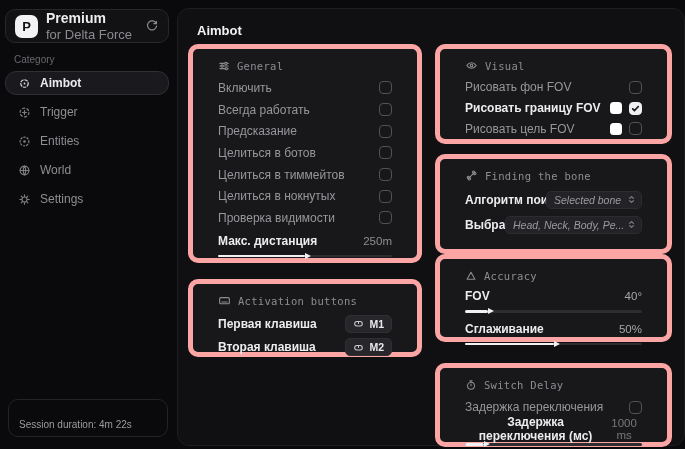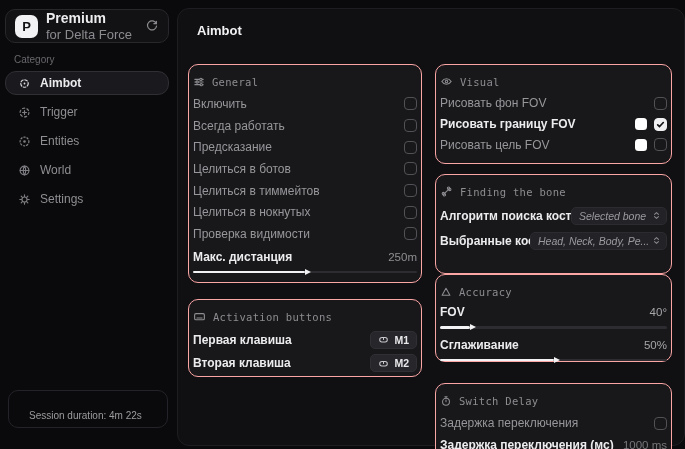--- a/index.html
+++ b/index.html
@@ -32,37 +32,36 @@
   .nitem {
     display:flex; align-items:center; gap:9px; height:24px; padding:0 12px;
     border:1px solid transparent; border-radius:11px; margin-bottom:5px;
     color:#8e8e93; font-size:12px; cursor:pointer;
   }
   .nitem .nicon { color:#7d7d82; flex:0 0 auto; }
   .nitem.sel { background:#1a1a1e; border-color:#2f2f34; color:#ececef; font-weight:700; }
   .nitem.sel .nicon { color:#d8d8dc; }
 
   .session-box {
-    position:absolute; left:8px; top:390px; width:160px; height:38px;
+    position:absolute; left:8px; top:399px; width:160px; height:38px;
     border:1px solid #232329; border-radius:10px;
-    display:flex; align-items:flex-end; padding:6px 20px;
+    display:flex; align-items:flex-end; padding:6px 10px;
     font-size:10px; color:#9c9ca0;
   }
 
   
   .panel {
     position:absolute; left:177px; top:8px; width:508px; height:438px;
     background:#101013; border:1px solid #1d1d22; border-radius:12px;
   }
   .page-title { position:absolute; left:19px; top:14px; font-size:13px; font-weight:700; color:#f2f2f4; }
 
   .card {
-    position:absolute; background:#18181b; border:1px solid #fca5a5; border-radius:10px;
-    padding:9px 4px;
-    margin-top:20px;
+    position:absolute; background:#18181b; border:5px solid #fca5a5; border-radius:10px;
+    padding:9px 25px;
   }
   #card-general    { left:10px;  top:35px;  width:234px; height:219px; }
   #card-activation { left:10px;  top:270px; width:234px; height:78px;  }
   #card-visual     { left:257px; top:35px;  width:237px; height:100px; }
   #card-bone       { left:257px; top:145px; width:237px; height:100px;  }
   #card-accuracy   { left:257px; top:245px; width:237px; height:88px;  }
   #card-switch     { left:257px; top:354px; width:237px; height:84px;  }
 
   .card-header {
     display:flex; align-items:center; gap:7px; height:15px; margin-bottom:4px;
@@ -94,21 +93,21 @@
 
   .track {
     position:relative; height:2.5px; background:#2c2c31; border-radius:2px;
     margin-top:5px; cursor:pointer;
   }
   .fill { position:absolute; left:0; top:0; height:100%; background:#f2f2f4; border-radius:2px; }
   .fill::after {
     content:""; position:absolute; right:-6px; top:50%; transform:translateY(-50%);
     border-left:6px solid #f2f2f4; border-top:3.5px solid transparent; border-bottom:3.5px solid transparent;
   }
-  .slider-head { display:flex; align-items:center; justify-content:space-between; height:18px; }
+  .slider-head { display:flex; align-items:center; justify-content:space-between; height:18px;text-align:center; }
 
   .keypill {
     display:flex; align-items:center; gap:5px; height:18px; padding:0 7px;
     background:#27272b; border:1px solid #2f2f34; border-radius:5px;
     color:#e9e9ec; font-size:10.5px; font-weight:700; cursor:pointer;
   }
   .keypill .micon { color:#c9c9cd; }
 
   .brow { position:relative; height:25px; }
   .brow .blabel {

